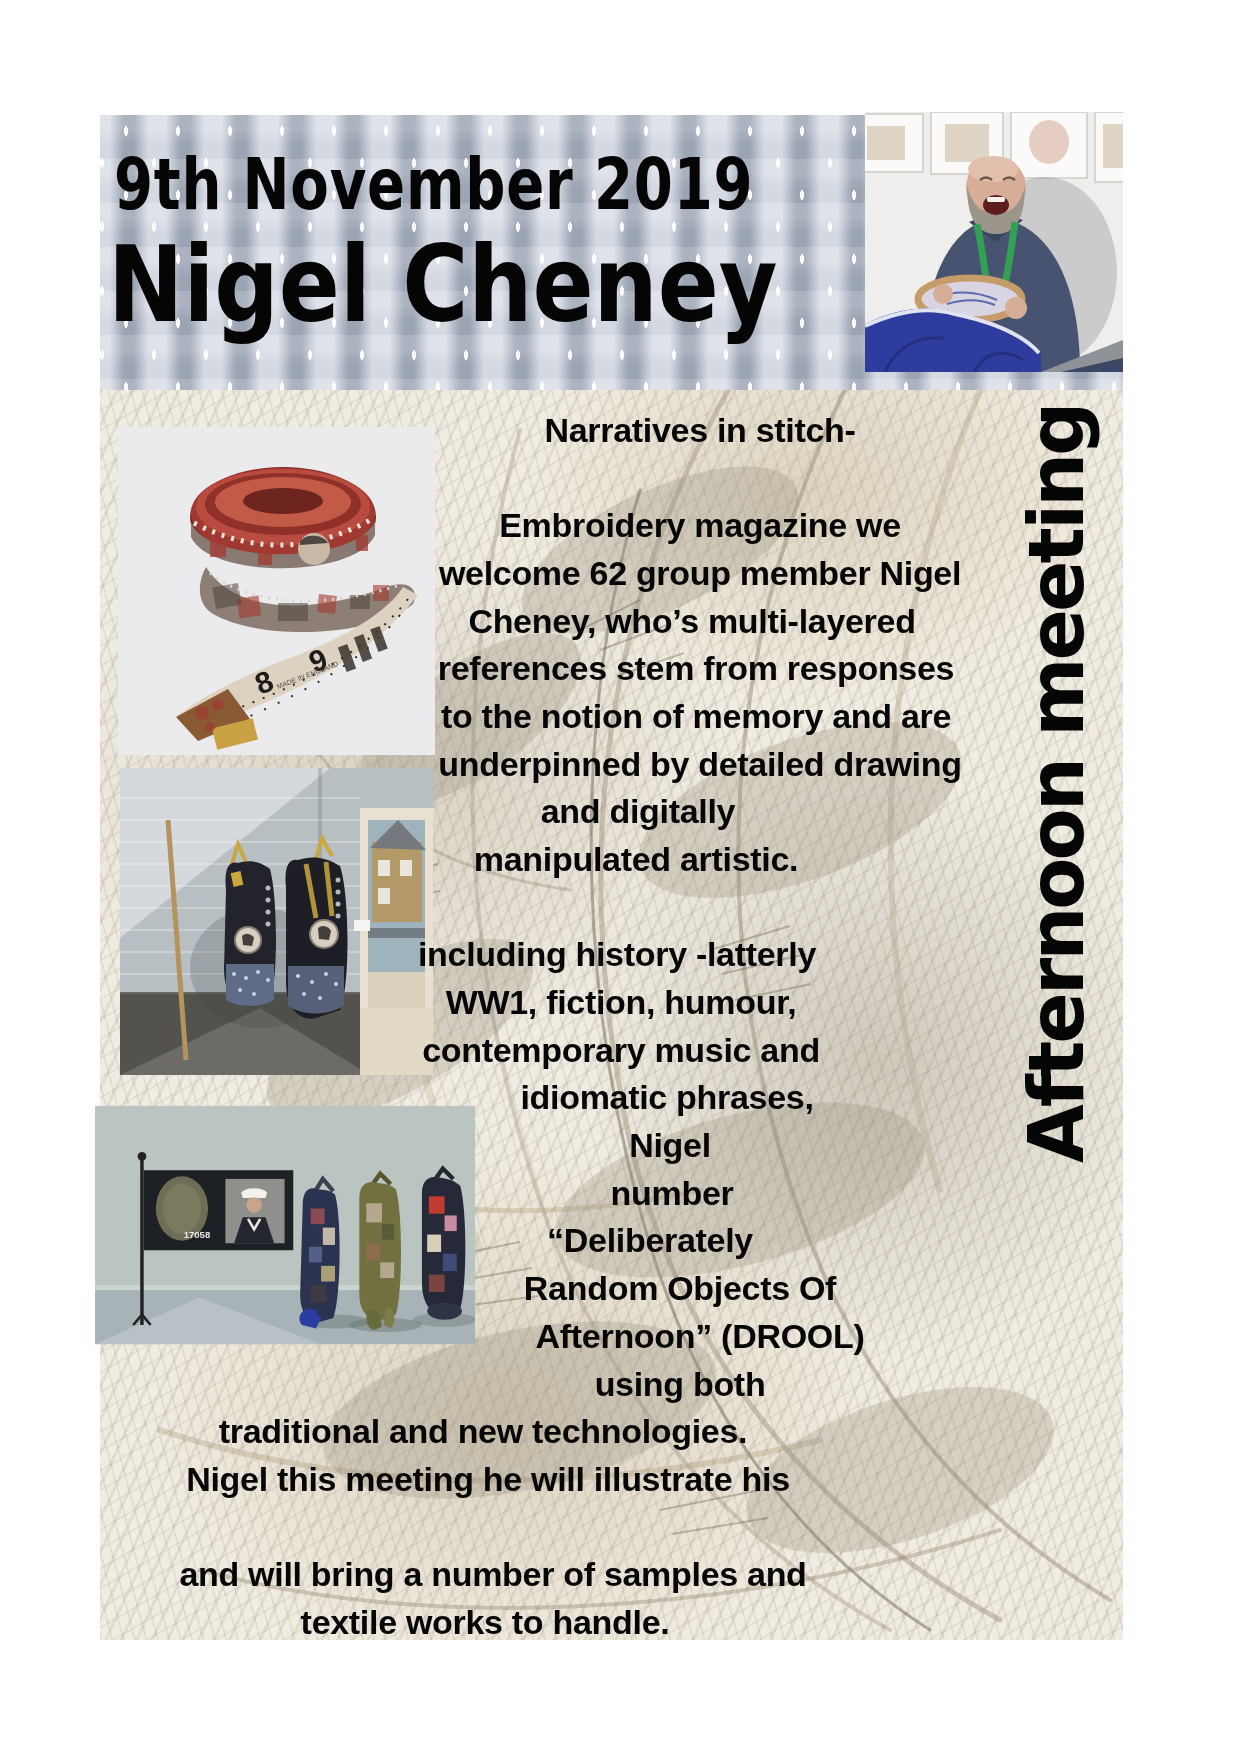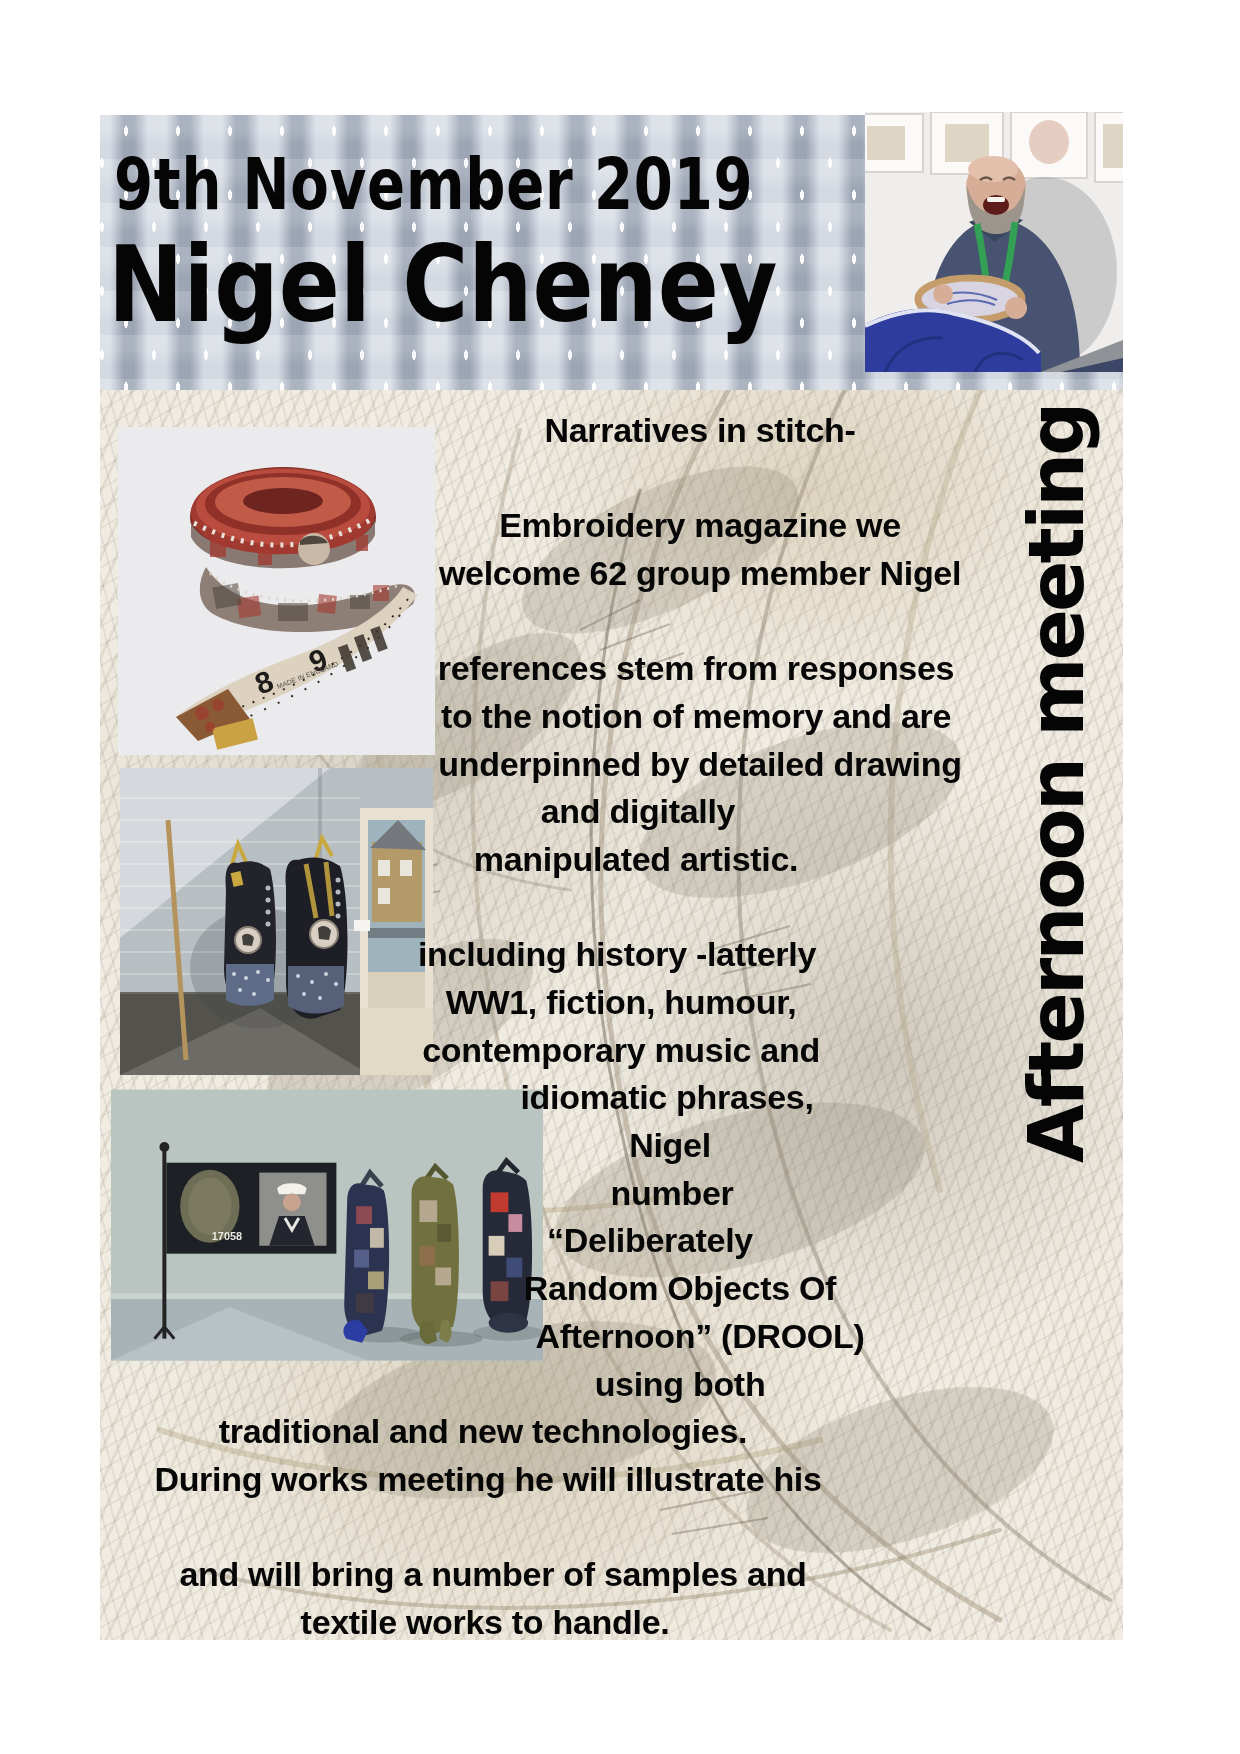--- a/index.html
+++ b/index.html
@@ -28,21 +28,21 @@
       repeating-linear-gradient(115deg, rgba(120,110,90,.12) 0 3px, rgba(0,0,0,0) 3px 14px),
       repeating-linear-gradient(75deg, rgba(100,95,110,.10) 0 2px, rgba(0,0,0,0) 2px 11px),
       repeating-linear-gradient(150deg, rgba(90,80,60,.08) 0 2px, rgba(0,0,0,0) 2px 17px);}
   .feather-svg{position:absolute;left:0;top:275px;width:100%;height:1250px;}
   
   .photo{position:absolute;z-index:2;overflow:hidden;}
   .photo svg{display:block;width:100%;height:100%;}
   #photo-nigel{left:865px;top:112px;width:258px;height:260px;}
   #photo-tapes{left:118px;top:427px;width:317px;height:328px;}
   #photo-jackets{left:120px;top:768px;width:313px;height:307px;}
-  #photo-install{left:111px;top:1088px;width:432px;height:274px;}
+  #photo-install{left:95px;top:1088px;width:380px;height:274px;}
   
   .title1{position:absolute;left:114px;top:148px;z-index:3;color:#050505;
     font-family:"DejaVu Sans",sans-serif;font-weight:bold;font-size:72px;line-height:1;
     letter-spacing:1px;transform:scaleX(.78);transform-origin:0 0;white-space:nowrap;}
   .title2{position:absolute;left:108px;top:232px;z-index:3;color:#050505;
     font-family:"DejaVu Sans",sans-serif;font-weight:bold;font-size:106px;line-height:1;
     transform:scaleX(.85);transform-origin:0 0;white-space:nowrap;}
   .pline{position:absolute;z-index:3;transform:translate(-50%,-50%);white-space:nowrap;
     color:#060606;font-weight:bold;font-size:34px;letter-spacing:-0.3px;text-align:center;}
   .side-label{position:absolute;left:1056px;top:1163px;width:0;height:0;z-index:3;}
@@ -303,37 +303,38 @@
       </g>
     </svg>
   </div>
 
   <div class="title1">9th November 2019</div>
   <div class="title2">Nigel Cheney</div>
 
   <div class="pline" style="left:700px;top:430px">Narratives in stitch-</div>
   <div class="pline" style="left:700px;top:525px">Embroidery magazine we</div>
   <div class="pline" style="left:700px;top:573px">welcome 62 group member Nigel</div>
+  <div class="pline" style="left:692px;top:621px">Cheney, who’s multi-layered</div>
   <div class="pline" style="left:696px;top:668px">references stem from responses</div>
   <div class="pline" style="left:696px;top:716px">to the notion of memory and are</div>
   <div class="pline" style="left:700px;top:764px">underpinned by detailed drawing</div>
   <div class="pline" style="left:638px;top:811px">and digitally</div>
   <div class="pline" style="left:636px;top:859px">manipulated artistic.</div>
   <div class="pline" style="left:617px;top:954px">including history -latterly</div>
   <div class="pline" style="left:621px;top:1002px">WW1, fiction, humour,</div>
   <div class="pline" style="left:621px;top:1050px">contemporary music and</div>
   <div class="pline" style="left:667px;top:1097px">idiomatic phrases,</div>
   <div class="pline" style="left:670px;top:1145px">Nigel</div>
   <div class="pline" style="left:672px;top:1193px">number</div>
   <div class="pline" style="left:650px;top:1240px">“Deliberately</div>
   <div class="pline" style="left:680px;top:1288px">Random Objects Of</div>
   <div class="pline" style="left:700px;top:1336px">Afternoon” (DROOL)</div>
   <div class="pline" style="left:680px;top:1384px">using both</div>
   <div class="pline" style="left:483px;top:1431px">traditional and new technologies.</div>
-  <div class="pline" style="left:488px;top:1479px">During works meeting he will illustrate his</div>
+  <div class="pline" style="left:488px;top:1479px">Nigel this meeting he will illustrate his</div>
   <div class="pline" style="left:493px;top:1574px">and will bring a number of samples and</div>
   <div class="pline" style="left:485px;top:1622px">textile works to handle.</div>
 
   <div class="side-label">
     <span>Afternoon meeting</span>
   </div>
 
 </div>
 
 </body></html>

